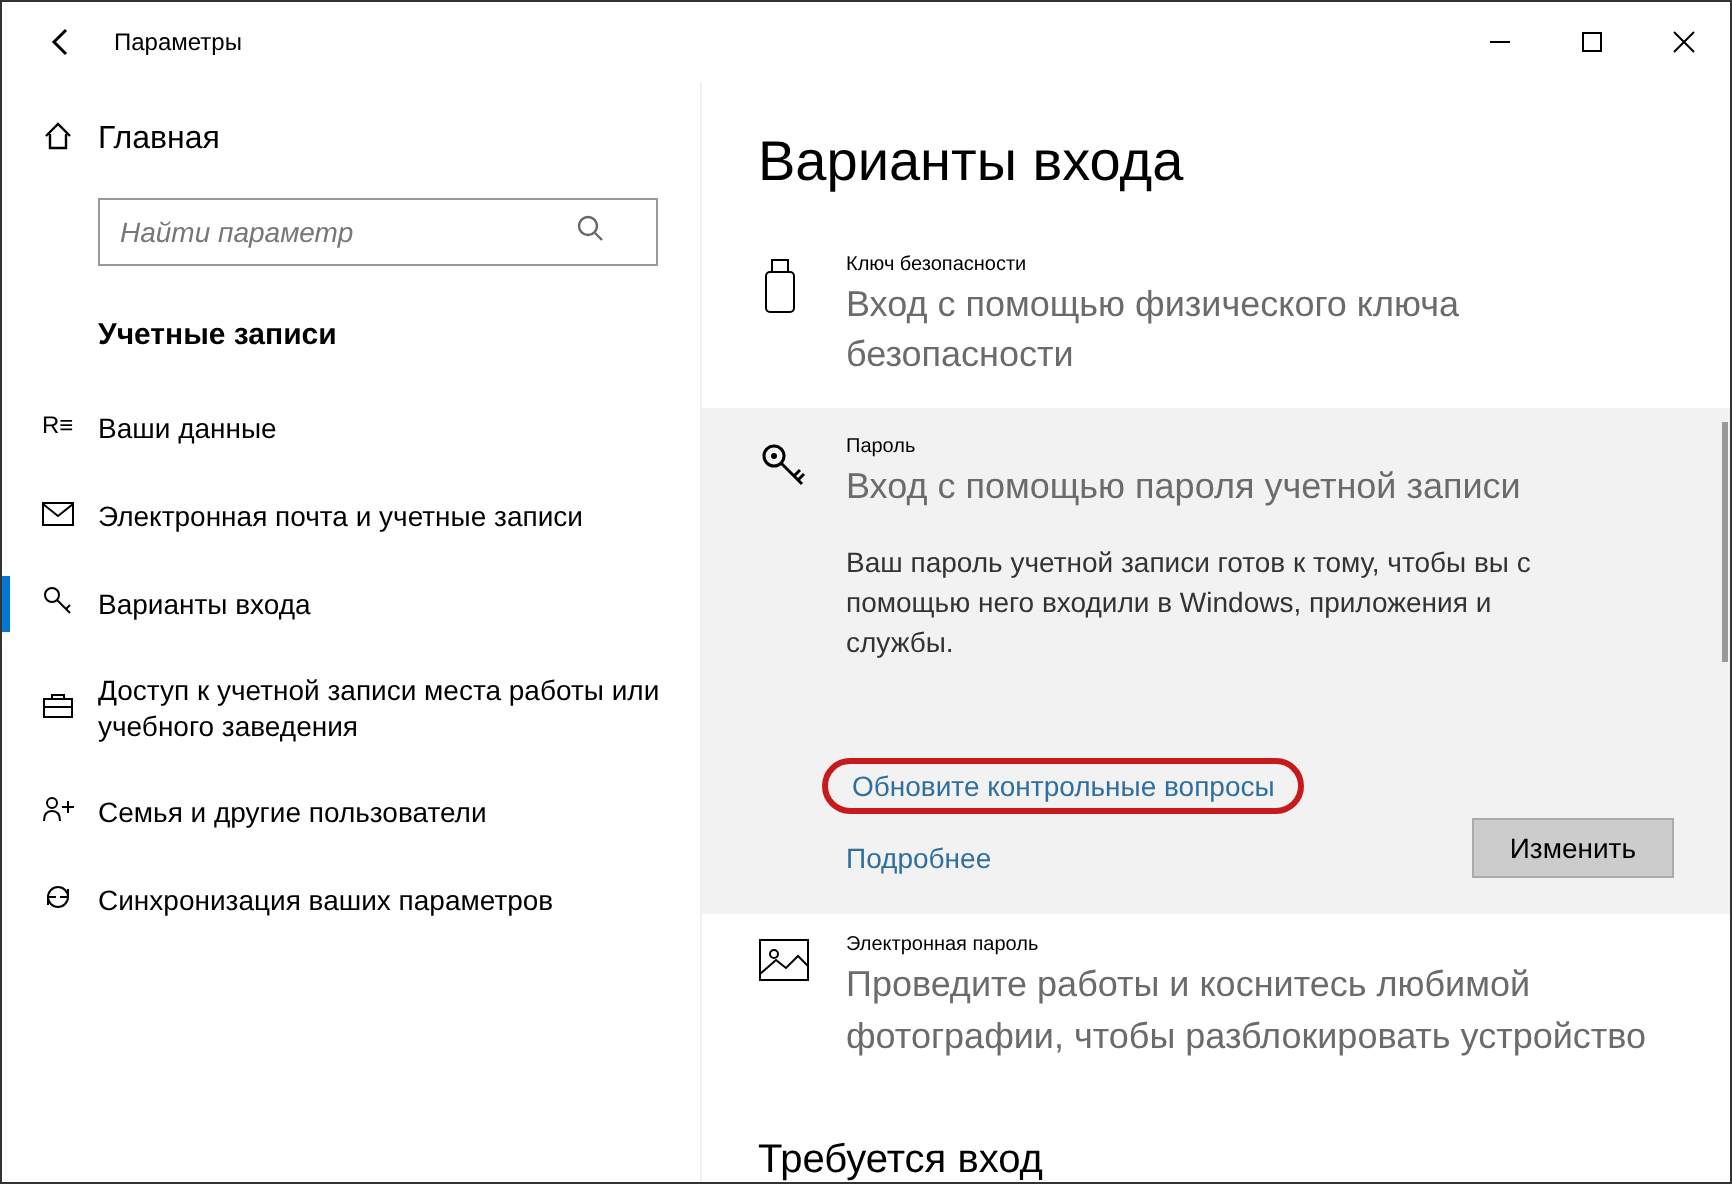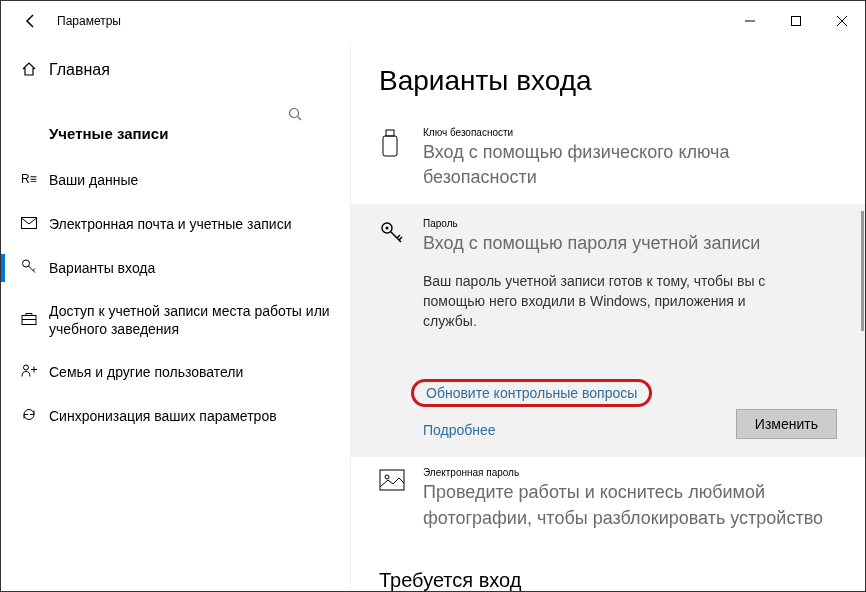--- a/index.html
+++ b/index.html
@@ -15,21 +15,21 @@
   }
   .back-btn { width: 36px; height: 36px; display: flex; align-items: center; justify-content: center; cursor: pointer; }
   .titlebar-title { font-size: 12px; color: #000; margin-left: 8px; }
   .win-controls { margin-left: auto; display: flex; }
   .win-ctrl { width: 46px; height: 40px; display: flex; align-items: center; justify-content: center; cursor: pointer; }
   .body { flex: 1; display: flex; overflow: hidden; }
   .sidebar {
     width: 350px; padding: 10px 0 0 0; display: flex; flex-direction: column;
     border-right: 1px solid #f0f0f0;
   }
-  .home-row { display: flex; align-items: flex-start; padding: 10px 16px 10px 48px; cursor: pointer; position: relative; }
+  .home-row { display: flex; align-items: center; padding: 10px 16px 10px 48px; cursor: pointer; position: relative; }
   .home-row .icon { position: absolute; left: 20px; }
   .search-wrap { padding: 10px 16px 10px 48px; position: relative; }
   .search-box {
     width: 280px; height: 34px; border: 1px solid #999;
     background: #fff; padding: 0 32px 0 10px; font-size: 14px;
     font-family: inherit;
   }
   .search-box::placeholder { color: #777; font-style: italic; }
   .search-icon { position: absolute; right: 48px; top: 18px; color: #666; pointer-events: none; }
   .category-label { padding: 16px 16px 16px 48px; font-weight: 600; font-size: 15px; }
@@ -119,20 +119,21 @@
       <div class="home-row">
         <span class="icon">
           <svg width="16" height="16" viewBox="0 0 16 16">
               <path d="M2 8 L8 2 L14 8 M4 7 V14 H12 V7" stroke="#000" stroke-width="1.2" fill="none"></path>
             </svg>
         </span>
         <span>Главная</span>
       </div>
 
       <div class="search-wrap">
+        <input class="search-box" type="text" placeholder="Найти параметр" style="">
         <span class="search-icon">
           <svg width="14" height="14" viewBox="0 0 14 14">
               <circle cx="6" cy="6" r="4.5" stroke="#666" stroke-width="1.2" fill="none"></circle>
               <line x1="9.5" y1="9.5" x2="13" y2="13" stroke="#666" stroke-width="1.2"></line>
             </svg>
         </span>
       </div>
 
       <div class="category-label">Учетные записи</div>
 

